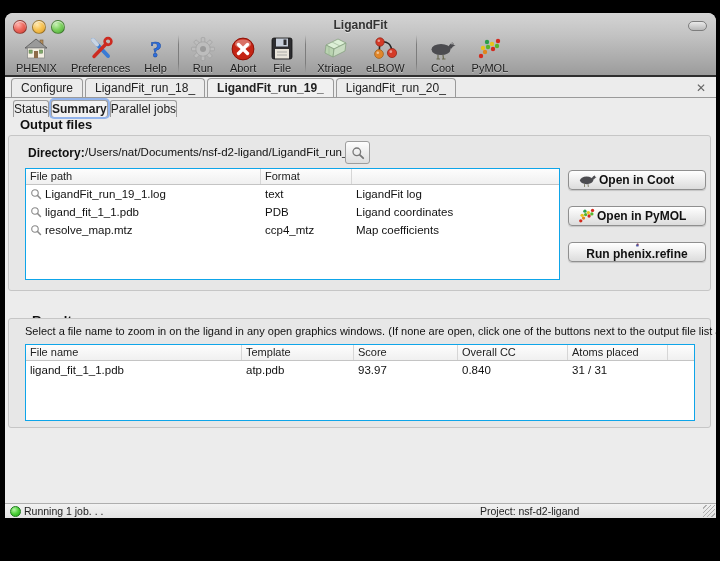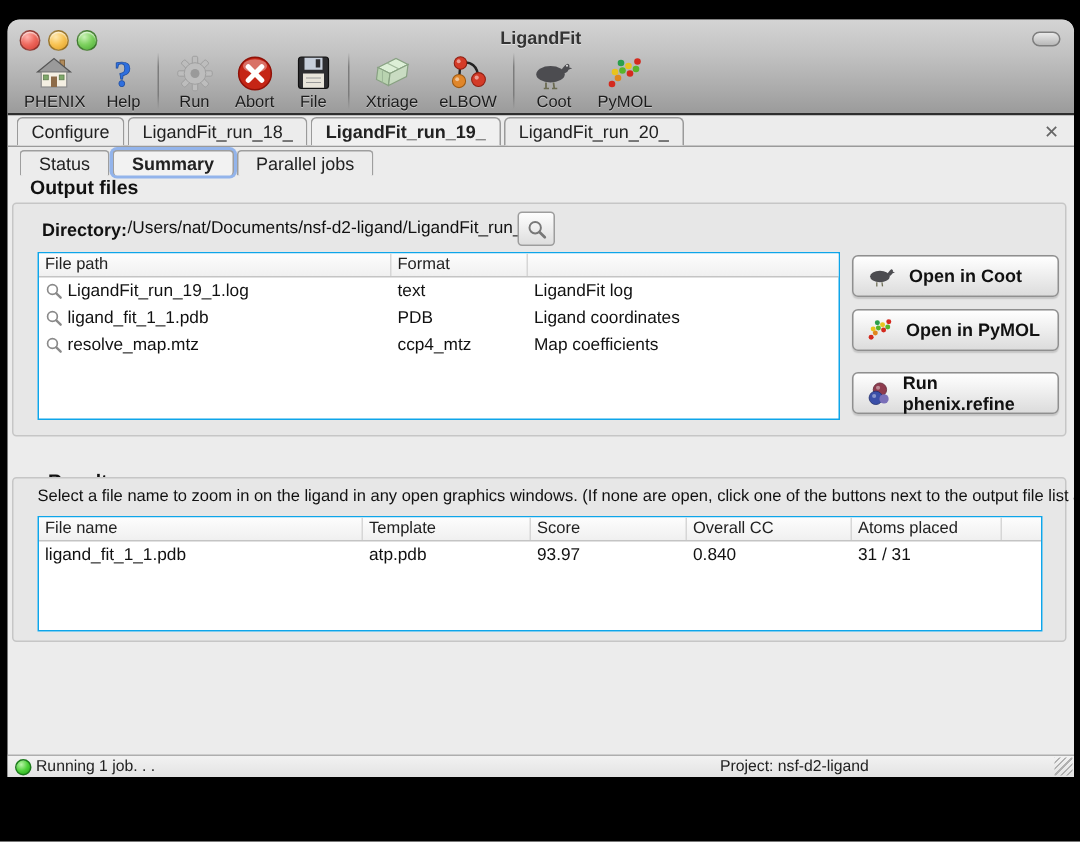--- a/index.html
+++ b/index.html
@@ -48,21 +48,21 @@
     font-size:12px;color:#222;background:#ececec;border:1px solid #9a9a9a;border-bottom:none;
     border-radius:4px 4px 0 0;padding:2px 9px 2px 9px;margin-right:2px;line-height:14px;
   }
   .tab1.active{font-weight:bold;background:#f0f0f0;}
   .tab-close{position:absolute;right:10px;top:3px;font-size:12px;color:#666;line-height:12px;}
   .tabrow2{
     position:absolute;left:8px;top:87px;height:17px;display:flex;align-items:flex-end;
   }
   .tab2{
     font-size:12px;color:#222;background:#ececec;border:1px solid #9e9e9e;border-bottom:none;
-    border-radius:3px 3px 0 0;padding:1px 12px;margin-right:2px;line-height:14px;
+    border-radius:3px 3px 0 0;padding:1px 0;margin-right:2px;line-height:14px;
   }
   .tab2.active{font-weight:bold;box-shadow:0 0 0 2px rgba(100,150,235,.65);border-radius:3px;background:#f2f2f2;}
   
   .sect-h{position:absolute;left:15px;font-size:13px;font-weight:bold;color:#111;}
   .groupbox{
     position:absolute;left:3px;width:703px;background:#e7e7e7;
     border:1px solid #c6c6c6;border-radius:3px;box-sizing:border-box;
   }
   #gb-output{top:122px;height:156px;}
   #gb-results{top:305px;height:110px;}
@@ -81,26 +81,26 @@
   .th{font-size:11px;color:#222;padding:1px 4px;border-right:1px solid #d6d6d6;box-sizing:border-box;overflow:hidden;white-space:nowrap;}
   .th:last-child{border-right:none;}
   .trow{display:flex;height:18px;align-items:center;}
   .td{padding:0 4px;box-sizing:border-box;overflow:hidden;white-space:nowrap;display:flex;align-items:center;gap:3px;}
   
   .fc0{width:235px;} .fc1{width:91px;} .fc2{width:197px;} .fc3{width:12px;flex:1;}
   
   .rc0{width:216px;} .rc1{width:112px;} .rc2{width:104px;} .rc3{width:110px;} .rc4{width:100px;} .rc5{width:28px;flex:1;}
   
   .action-btn{
-    position:absolute;left:563px;width:138px;height:28px;
+    position:absolute;left:563px;width:138px;height:20px;
     background:linear-gradient(#ffffff,#dcdcdc);border:1px solid #8f8f8f;border-radius:4px;
-    display:flex;align-items:center;gap:7px;padding:0 8px;box-sizing:border-box;
+    display:flex;align-items:center;padding:0 8px;box-sizing:border-box;
     font-size:12px;font-weight:bold;color:#111;box-shadow:0 1px 1px rgba(0,0,0,.15);
   }
-  #btn-coot{top:157px;} #btn-pymol{top:193px;text-align:right;} #btn-refine{top:235px;}
+  #btn-coot{top:157px;} #btn-pymol{top:193px;text-align:right;} #btn-refine{top:229px;flex-direction:column;}
   .caption{position:absolute;left:20px;top:312px;font-size:11px;color:#111;white-space:nowrap;}
   
   .statusbar{
     position:absolute;left:0;bottom:0;width:100%;height:14px;
     background:linear-gradient(#f2f2f2,#e3e3e3);border-top:1px solid #aeaeae;
   }
   .status-dot{position:absolute;left:5px;top:2px;width:9px;height:9px;border-radius:50%;
     border:1px solid #1c7a1c;background:radial-gradient(circle at 35% 30%,#b9f4a9,#4ed13a 50%,#1fa513);}
   .status-text{position:absolute;left:19px;top:1px;font-size:10.5px;color:#222;}
   .project-text{position:absolute;left:475px;top:1px;font-size:10.5px;color:#222;}
@@ -131,20 +131,31 @@
             <polygon points="2,12 13,3 24,12" fill="#9a9a9a" stroke="#555" stroke-width="0.8"></polygon>
             <rect x="4.5" y="12" width="17" height="10" fill="#f4efe2" stroke="#8c8c8c" stroke-width="0.8"></rect>
             <rect x="11" y="15" width="4" height="7" fill="#8d6b48"></rect>
             <rect x="6" y="14" width="3.2" height="3.2" fill="#7fa86a" stroke="#5b7a4b" stroke-width="0.5"></rect>
             <rect x="16.5" y="14" width="3.2" height="3.2" fill="#7fa86a" stroke="#5b7a4b" stroke-width="0.5"></rect>
           </svg>
         </span>
         <span class="tlabel">PHENIX</span>
       </div>
 
+      <div class="tool">
+        <span class="ticon">
+          <svg width="26" height="26" viewBox="0 0 26 26">
+            <line x1="5" y1="4" x2="20" y2="20" stroke="#3a7bd5" stroke-width="4" stroke-linecap="round"></line>
+            <line x1="5" y1="4" x2="9" y2="8.5" stroke="#c9d4e2" stroke-width="4" stroke-linecap="round"></line>
+            <circle cx="20" cy="5.5" r="3.4" fill="none" stroke="#cc2a20" stroke-width="2.6"></circle>
+            <line x1="18" y1="8" x2="6" y2="20.5" stroke="#cc2a20" stroke-width="3.4" stroke-linecap="round"></line>
+          </svg>
+        </span>
+        <span class="tlabel">Preferences</span>
+      </div>
 
       <div class="tool">
         <span class="ticon">
           <svg width="22" height="26" viewBox="0 0 22 26">
             <text x="11" y="21" text-anchor="middle" font-family="Liberation Serif, serif" font-size="24" font-weight="bold" fill="#2e6fdf" stroke="#1a4a9e" stroke-width="0.5">?</text>
           </svg>
         </span>
         <span class="tlabel">Help</span>
       </div>
 

